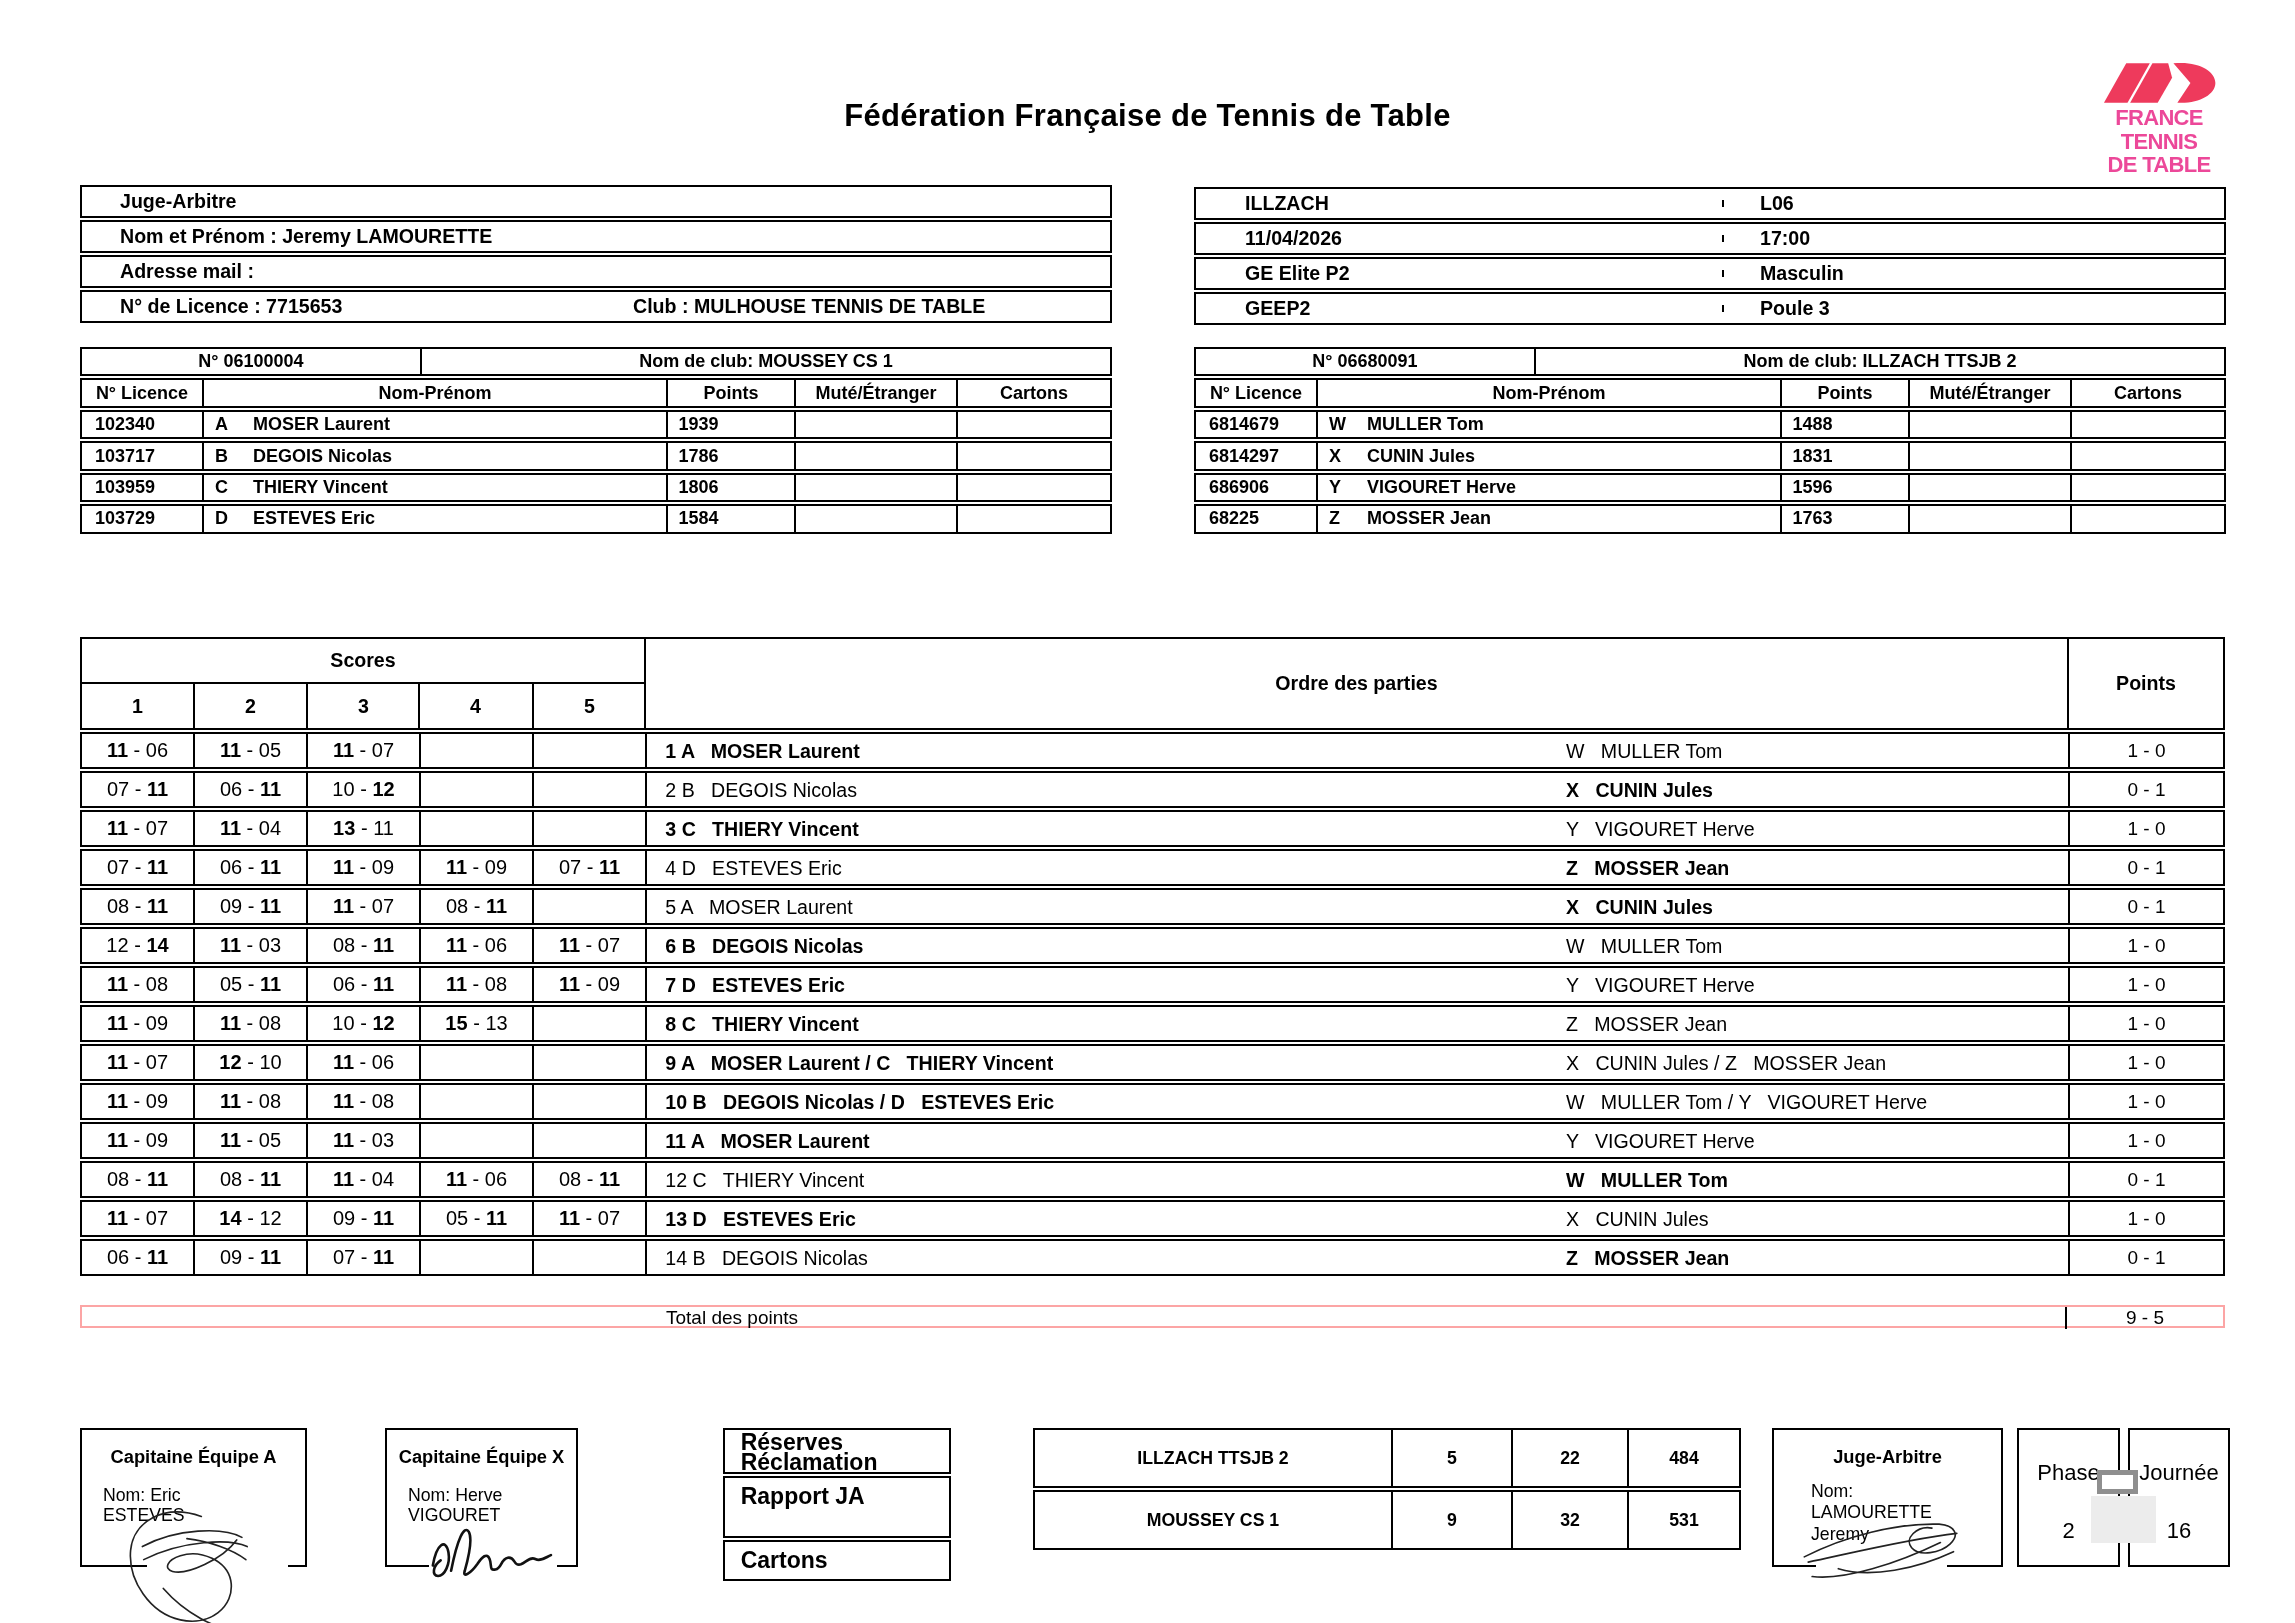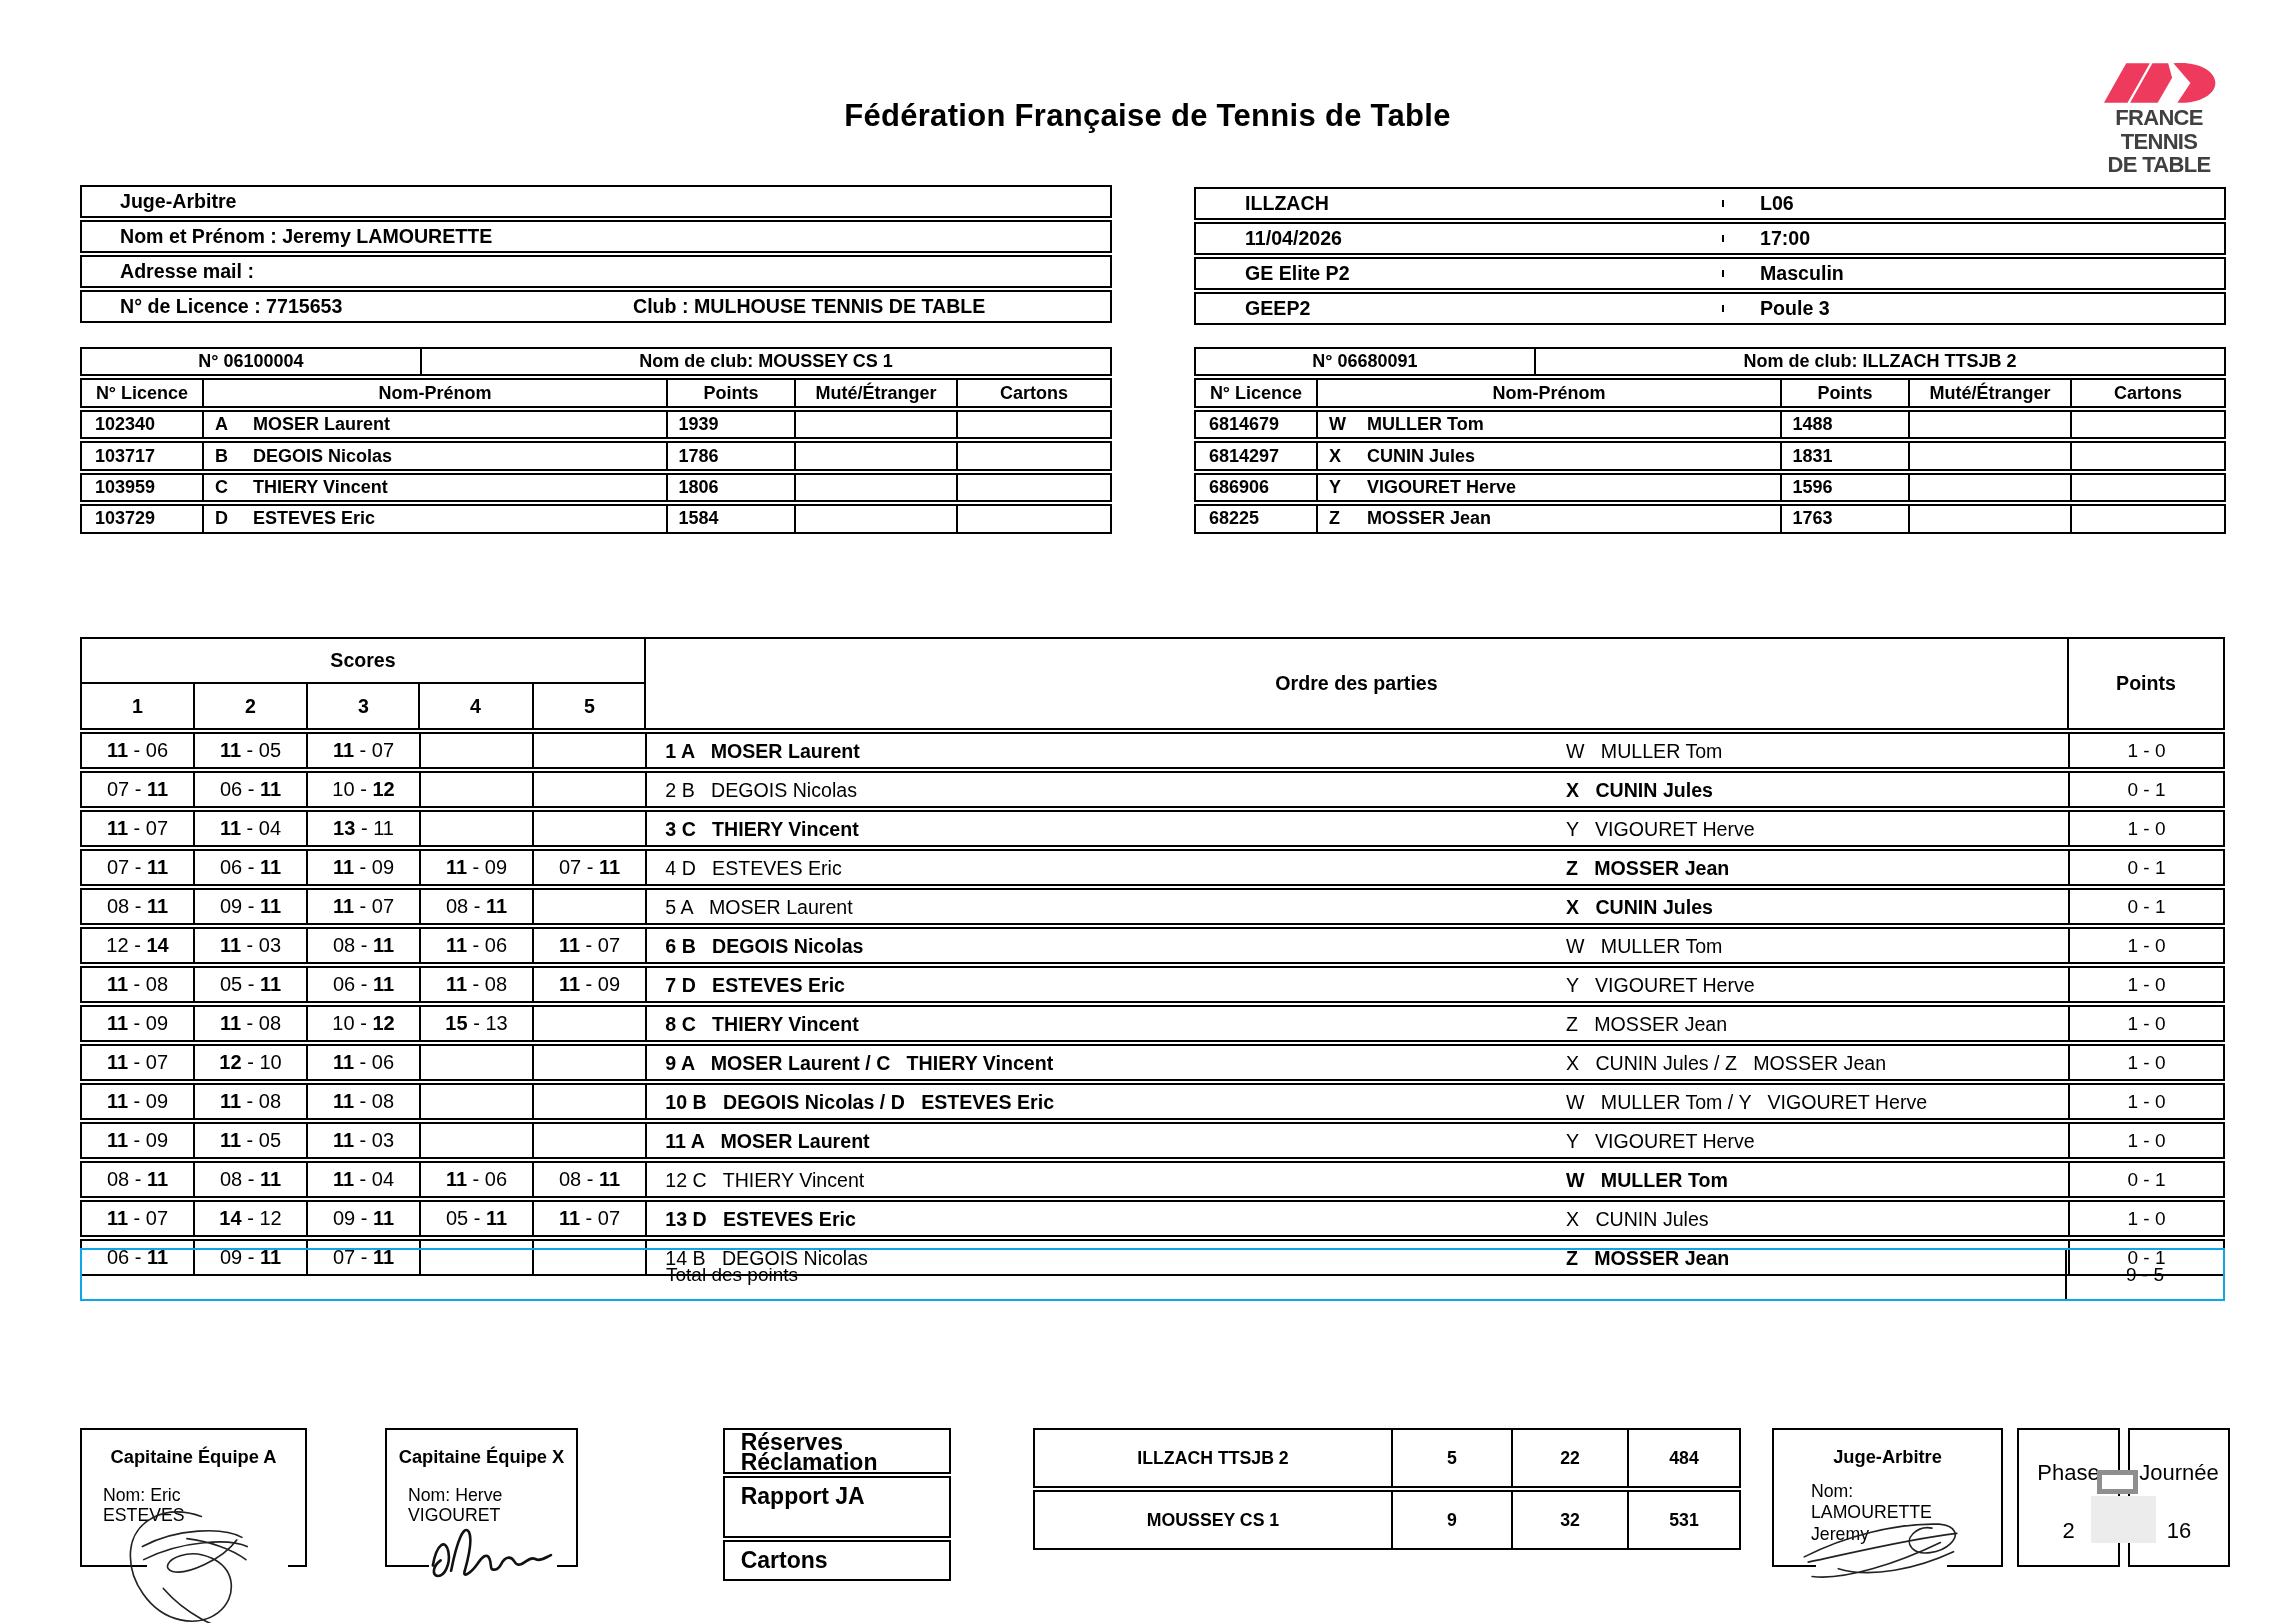--- a/index.html
+++ b/index.html
@@ -5,21 +5,21 @@
   *{box-sizing:border-box;margin:0;padding:0}
   body{background:#fff}
   .sheet{position:relative;width:2295px;height:1623px;background:#fff;
          font-family:"Liberation Sans","DejaVu Sans",sans-serif;color:#000;overflow:hidden}
   .abs{position:absolute}
   .b{font-weight:700}
   
   .title{position:absolute;left:0;top:98px;width:100%;text-align:center;
          font-size:31px;font-weight:700;letter-spacing:0.3px}
   .logo{position:absolute;left:2098px;top:58px;width:122px;text-align:center}
-  .logo-txt{color:#404040;font-weight:700;font-size:22px;line-height:23.6px;letter-spacing:-0.7px}
+  .logo-txt{color:#ec4899;font-weight:700;font-size:22px;line-height:23.6px;letter-spacing:-0.7px}
   
   .brow{border:2px solid #000;margin-bottom:2px;position:relative;display:flex;align-items:center}
   
   .refbox{position:absolute;left:80px;top:185px;width:1032px}
   .refbox .brow{height:33px;font-size:19.6px;font-weight:700;padding-left:38px}
   .infobox{position:absolute;left:1194px;top:187px;width:1032px}
   .infobox .brow{height:33px;font-size:19.6px;font-weight:700;padding:11px}
   .infobox .iL{width:517px;height:100%;border-right:2px solid #000;display:flex;align-items:center;padding-left:38px}
   .infobox .iR{flex:1;height:100%;display:flex;align-items:center;padding-left:36px}
   
@@ -48,21 +48,21 @@
   #mrows{position:absolute;left:80px;top:732px;width:2145px}
   .mrow{height:37px;border:2px solid #000;margin-bottom:2px;display:grid;
         grid-template-columns:113px 113px 113px 113px 113px 1423px 1fr}
   .mrow>div{border-right:2px solid #000;display:flex;align-items:center;justify-content:center;
             font-size:20px;white-space:pre}
   .mrow>div:last-child{border-right:none;font-size:19px}
   .mrow .mn{position:relative;justify-content:flex-start}
   .mrow .mn span{position:absolute;top:50%;transform:translateY(-50%);font-size:19.6px;white-space:pre}
   .mrow .mn .pl{left:18.3px}
   .mrow .mn .pr{left:919px}
-  .trow{position:absolute;left:80px;top:1248px;width:2145px;height:53px;border:2px solid #0ea5e9;
+  .trow{position:absolute;left:80px;top:1305px;width:2145px;height:23px;border:2px solid #fca5a5;
         display:grid;grid-template-columns:1985px 1fr}
   .trow>div{display:flex;align-items:center;font-size:19px}
   .trow .tl{border-right:2px solid #000;position:relative}
   .trow .tl span{position:absolute;left:584px}
   .trow .tp{justify-content:center}
   
   .fbox{position:absolute;border:2.6px solid #000;background:#fff}
   .cap-title{margin-top:15.7px;text-align:center;font-weight:700;font-size:18.3px}
   .cap-name{margin:17px 16px 0 21px;font-size:17.7px;line-height:20px}
   .resbox{position:absolute;left:723px;top:1428px;width:228px}

